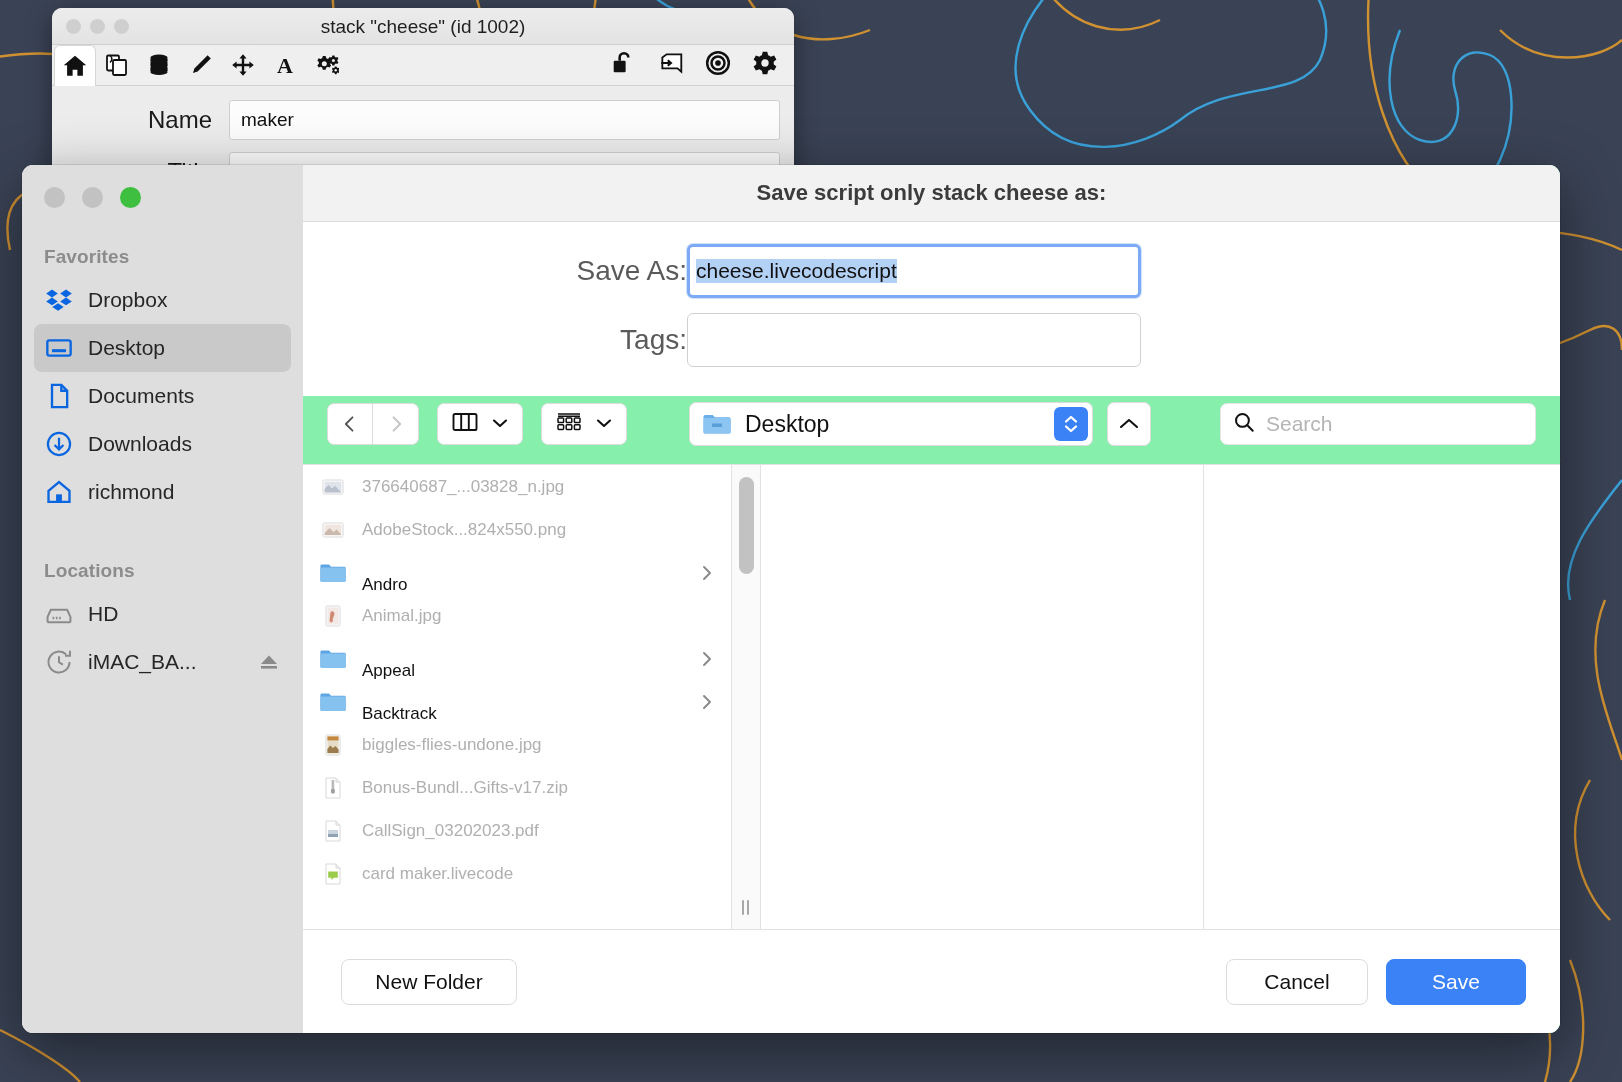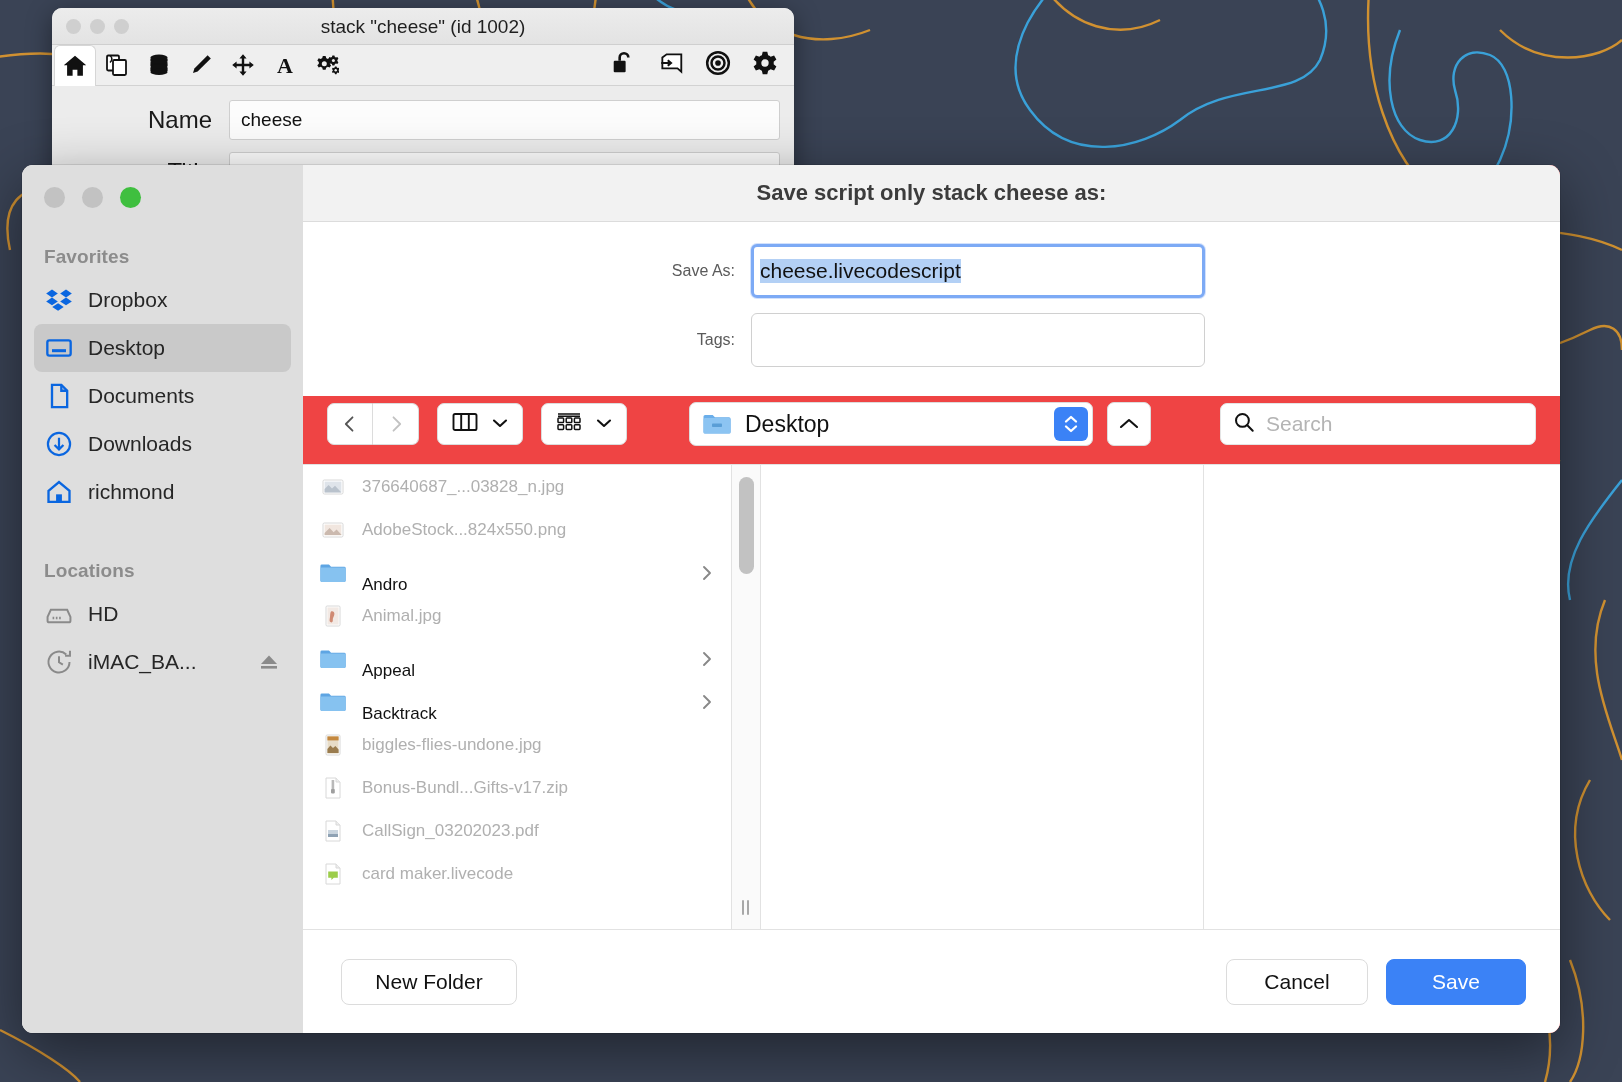--- a/index.html
+++ b/index.html
@@ -122,35 +122,35 @@
     padding-left: 10px;
     border-radius: 8px;
     gap: 14px;
   }
   .sb-item.selected { background: #c9c9c9; }
   .sb-icon { width: 30px; height: 30px; display: flex; align-items: center; justify-content: center; flex: 0 0 30px; }
   .sb-label { font-size: 21px; color: #262626; white-space: nowrap; }
   .sb-eject { margin-left: auto; margin-right: 10px; display: flex; }
 
   
-  #dialog-main { flex: 1; display: flex; flex-direction: column; background: #ef4444; min-width: 0; }
+  #dialog-main { flex: 1; display: flex; flex-direction: column; background: #86efac; min-width: 0; }
 
   #dialog-titlebar {
     height: 57px;
     background: #f2f2f2;
     border-bottom: 1px solid #dcdcdc;
     display: flex; align-items: center; justify-content: center;
   }
   #dialog-title { font-size: 22px; font-weight: bold; color: #3c3c3c; }
 
   #fields-area { padding: 22px 0 14px 0; background: #fff; }
   .field-row { display: flex; align-items: center; margin-bottom: 15px; }
   .field-label {
-    width: 448px; text-align: right; padding-right: 16px;
-    font-size: 16px; color: #5a5a5a;
+    width: 384px; text-align: right; 
+    font-size: 28px; color: #5a5a5a;
   }
   .field-box {
     width: 454px; height: 54px;
     border: 1px solid #d0d0d0;
     border-radius: 6px;
     background: #fff;
     display: flex; align-items: center;
     padding: 0 8px;
   }
   .field-box.focused {
@@ -415,21 +415,21 @@
           <circle cx="12" cy="12" r="3.4" fill="#efefef"></circle>
         </svg>
       </div>
     </div>
   </div>
 
   <div id="stack-body">
     <div class="form-row">
       <div class="form-label">Name</div>
       <div class="form-input">
-        <span>cheese</span>
+        <span>maker</span>
       </div>
     </div>
     <div class="form-row">
       <div class="form-label">Title</div>
       <div class="form-input">
         <span></span>
       </div>
     </div>
   </div>
 </div>

